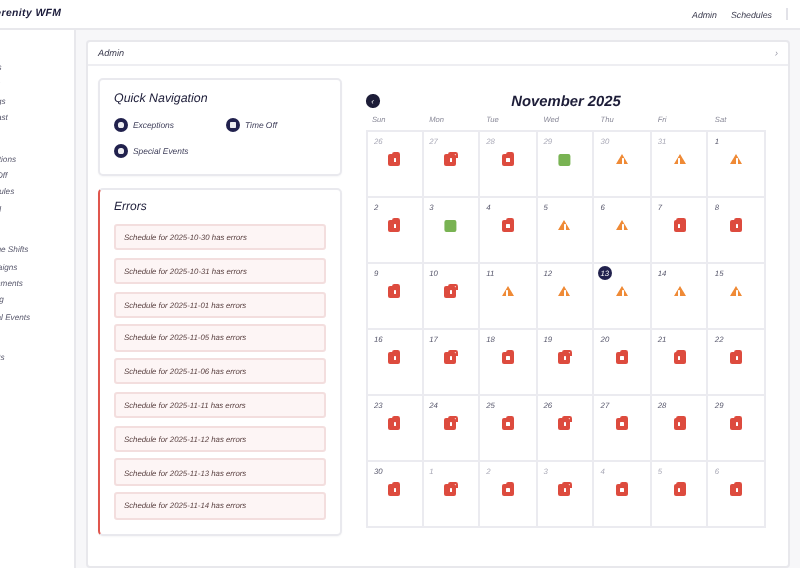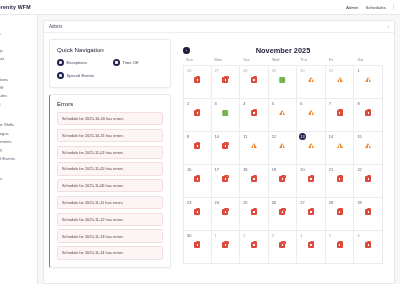--- a/index.html
+++ b/index.html
@@ -3,21 +3,21 @@
 <meta charset="utf-8">
 <style>
   * { box-sizing: border-box; margin: 0; padding: 0; }
   html, body {
     width: 400px; height: 284px;
     overflow: hidden;
     background: #ffffff;
     font-family: "Liberation Sans", sans-serif;
     -webkit-font-smoothing: antialiased;
   }
-  .app { position: relative; width: 400px; height: 284px; background: #f7f7f9; }
+  .app { position: relative; width: 400px; height: 284px; background: #f7f7f9; font-style: italic; }
 
   
   .topbar {
     position: absolute; top: 0; left: 0; width: 400px; height: 15px;
     background: #ffffff; border-bottom: 1px solid #e8e8ec;
     display: flex; align-items: center; z-index: 5;
   }
   .brand {
     font-size: 5.2px; font-weight: bold; color: #1b1b3a;
     margin-left: -6px; letter-spacing: .2px; white-space: nowrap;

